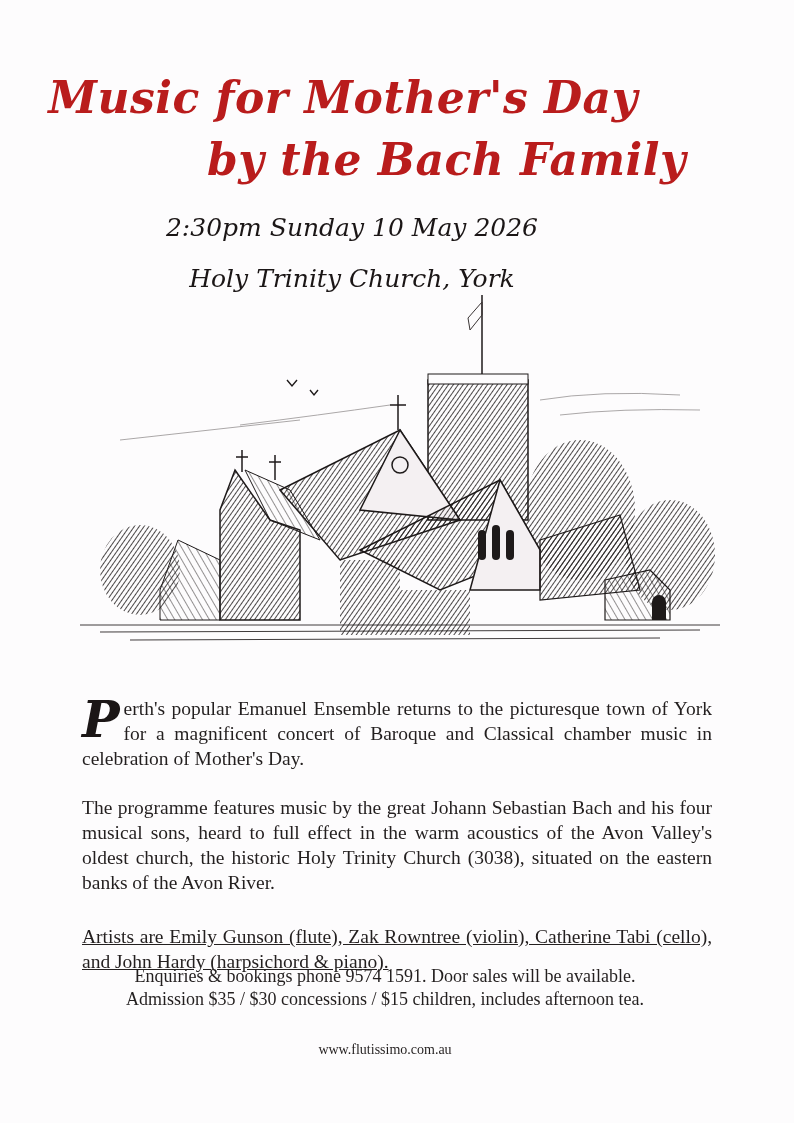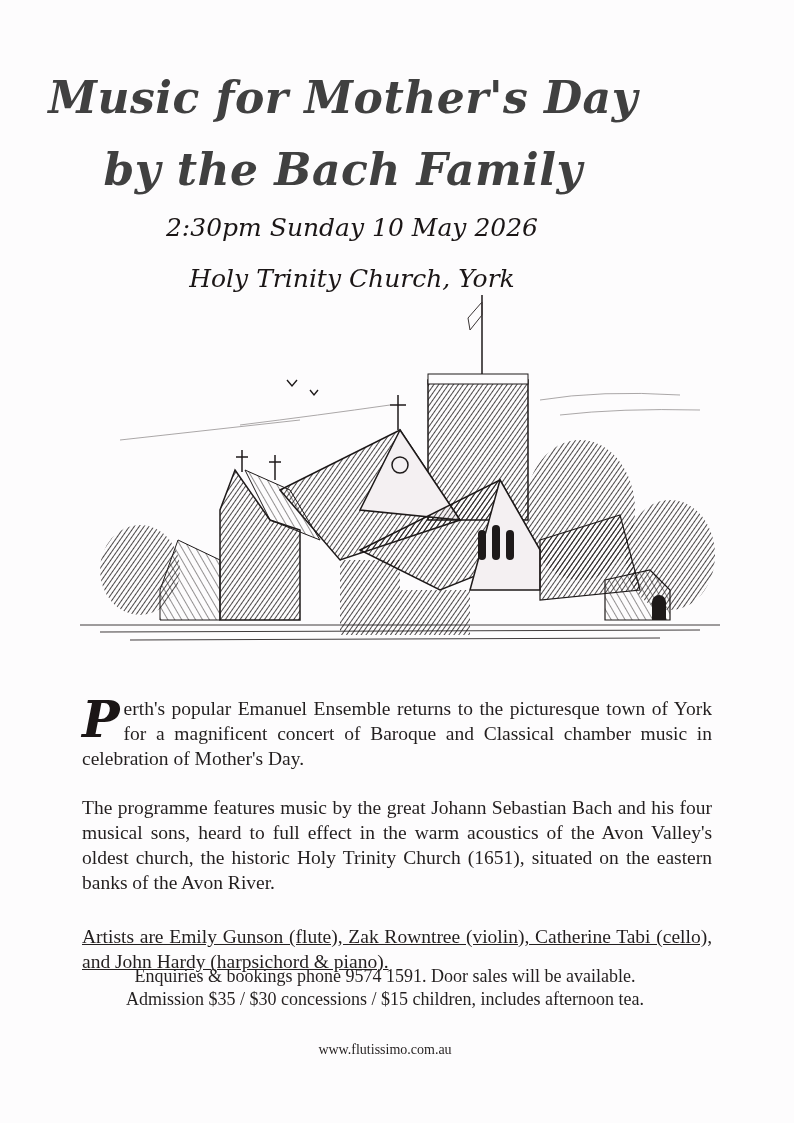--- a/index.html
+++ b/index.html
@@ -3,24 +3,24 @@
   <meta charset="utf-8">
   <style>
     html, body { margin: 0; padding: 0; }
     body {
       width: 794px; height: 1123px; background: #fdfcfd; overflow: hidden;
       position: relative; color: #1e1a1a;
     }
     .title {
       position: absolute; left: 0; width: 686px; text-align: center;
       font-family: "DejaVu Serif", serif; font-style: italic; font-weight: bold;
-      font-size: 44px; letter-spacing: 0.5px; color: #404040;
+      font-size: 44px; letter-spacing: 0.5px; color: #b91c1c;
     }
     .title.l1 { top: 72px; }
-    .title.l2 { top: 144px; }
+    .title.l2 { top: 134px; text-align: right; }
     .sub {
       position: absolute; left: 0; width: 704px; text-align: center;
       font-family: "DejaVu Serif", serif; font-style: italic;
       font-size: 25px; color: #1b1616;
     }
     .sub.l1 { top: 213px; }
     .sub.l2 { top: 264px; }
     .illus { position: absolute; left: 60px; top: 290px; width: 680px; height: 390px; }
     .body-text {
       position: absolute; left: 82px; width: 630px;
@@ -112,18 +112,18 @@
   <g stroke="#1e1a1a" stroke-width="1" opacity="0.85">
     <line x1="20" y1="335" x2="660" y2="335"></line>
     <line x1="40" y1="342" x2="640" y2="340"></line>
     <line x1="70" y1="350" x2="600" y2="348"></line>
   </g>
 </svg>
 
 <div class="body-text p1">
   <span class="dropcap">P</span><span>erth's popular Emanuel Ensemble returns to the picturesque town of York for a magnificent concert of Baroque and Classical chamber music in celebration of Mother's Day.</span>
 </div>
-<div class="body-text p2">The programme features music by the great Johann Sebastian Bach and his four musical sons, heard to full effect in the warm acoustics of the Avon Valley's oldest church, the historic Holy Trinity Church (1651), situated on the eastern banks of the Avon River.</div>
+<div class="body-text p2">The programme features music by the great Johann Sebastian Bach and his four musical sons, heard to full effect in the warm acoustics of the Avon Valley's oldest church, the historic Holy Trinity Church (3038), situated on the eastern banks of the Avon River.</div>
 <div class="body-text p3">Artists are Emily Gunson (flute), Zak Rowntree (violin), Catherine Tabi (cello), and John Hardy (harpsichord &amp; piano).</div>
 
 <div class="footer f1">Admission $35 / $30 concessions / $15 children, includes afternoon tea.</div>
 <div class="footer f2">Enquiries &amp; bookings phone 9574 1591. Door sales will be available.</div>
 <div class="footer f3">www.flutissimo.com.au</div>
 
 </body></html>

